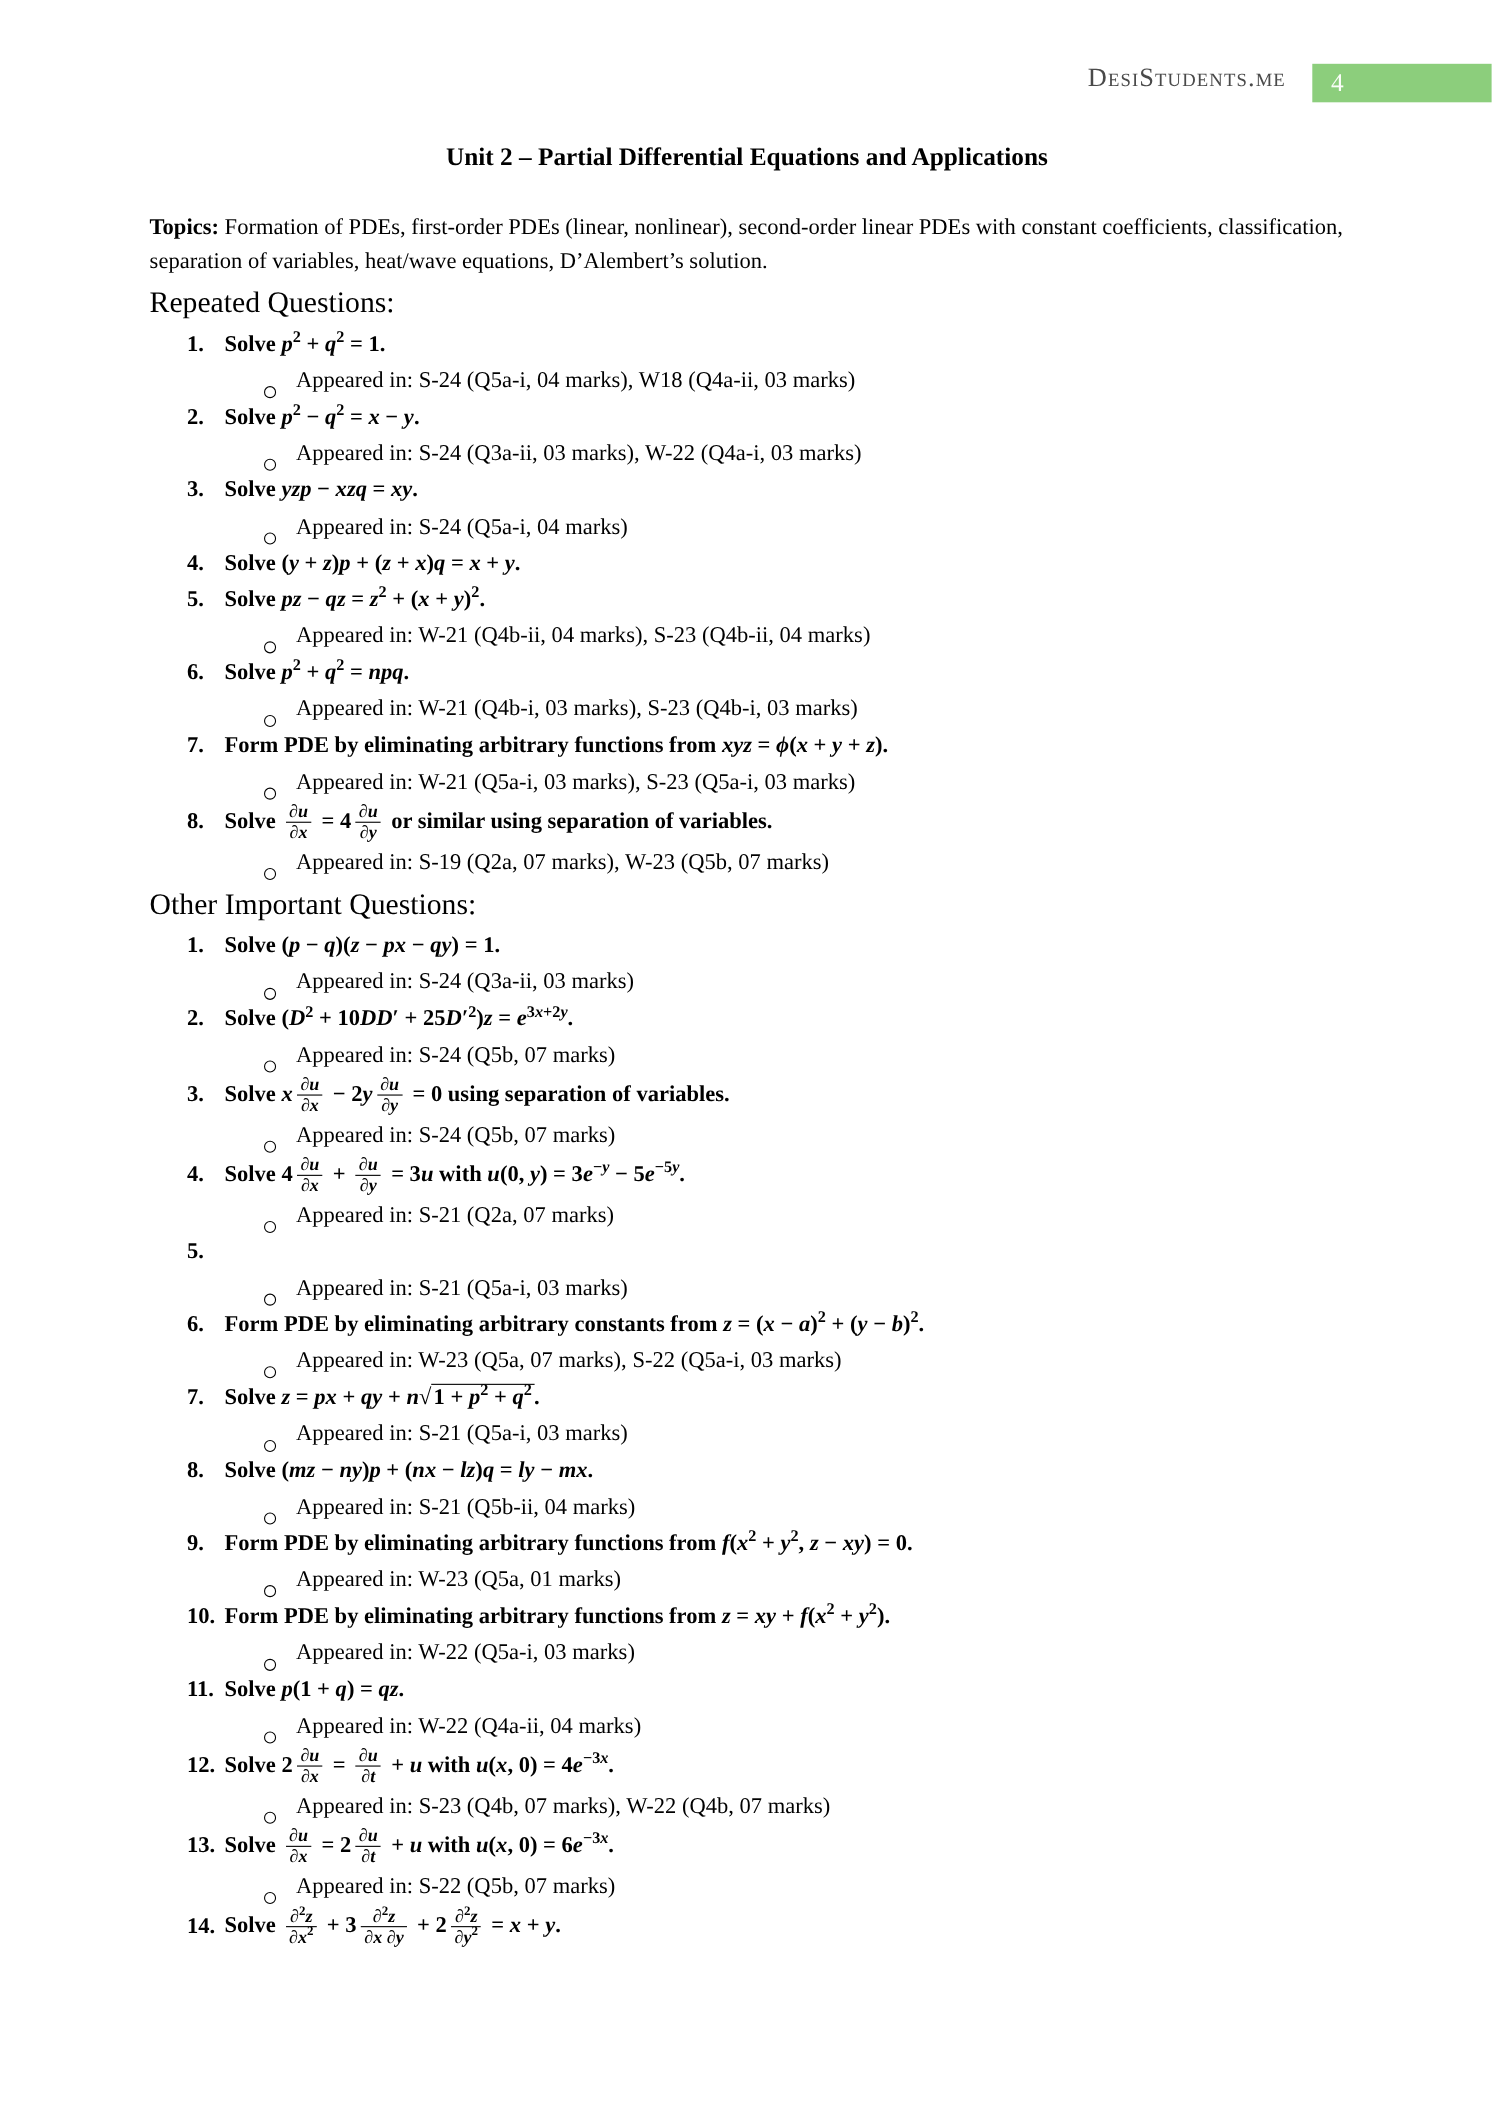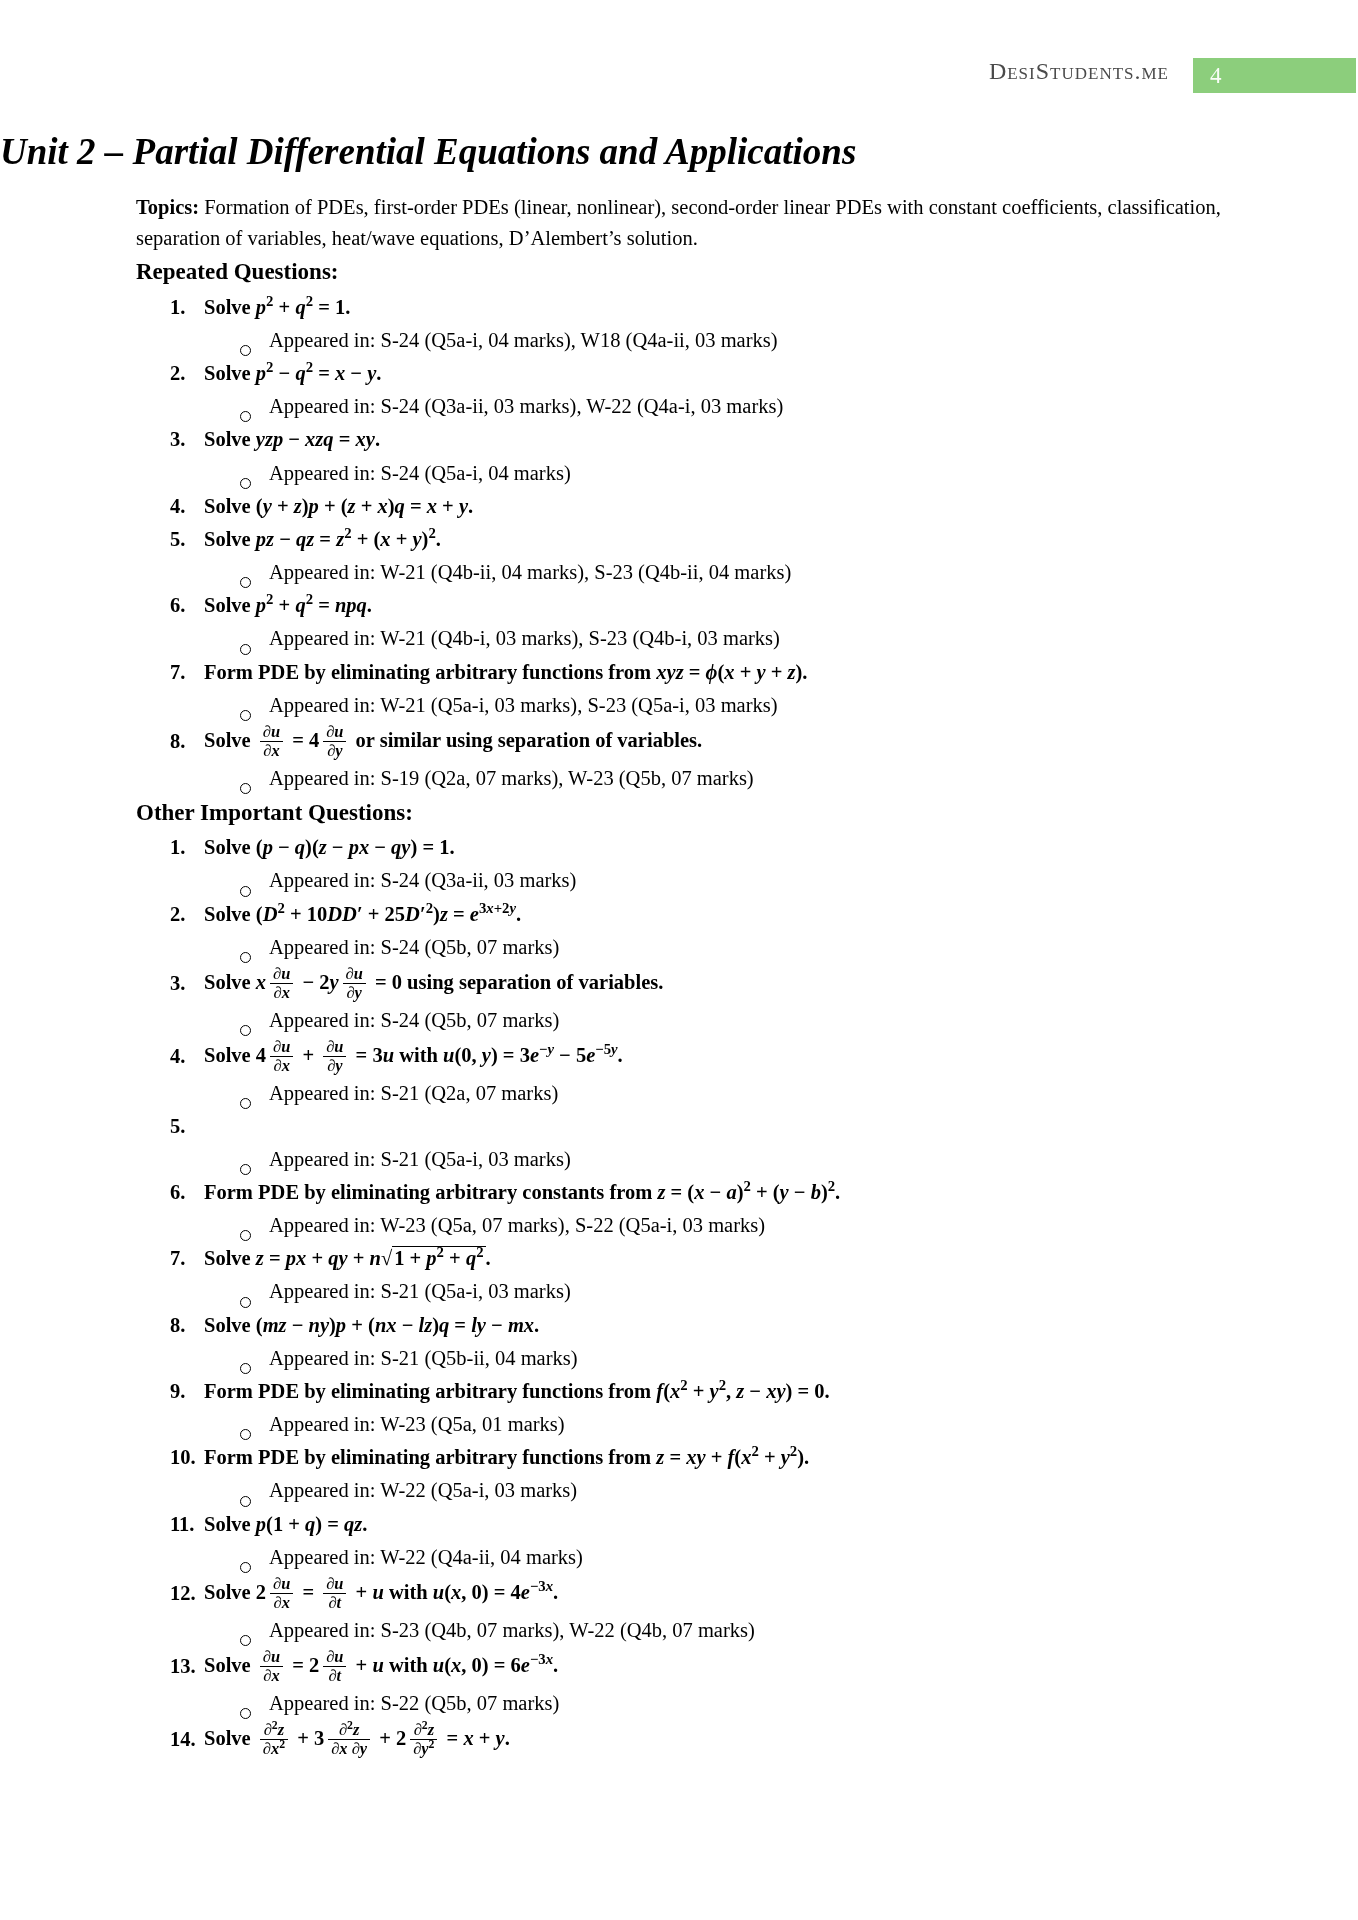--- a/index.html
+++ b/index.html
@@ -16,30 +16,30 @@
     font-variant:small-caps;letter-spacing:1px;font-size:24px;color:#4a4a4a;
     margin-right:24px;
   }
   .badge{
     width:146px;height:35px;margin-right:2px;
     display:flex;align-items:center;padding-left:17px;
     font-size:23px;color:#fafdf8;
   }
   
   .title{
-    position:absolute;top:130px;left:0;right:0;
-    font-size:37px;font-weight:bold;font-style:italic;
+    position:absolute;top:130px;left:0;right:0;text-align:center;
+    font-size:23px;font-weight:bold;
   }
   
   .content{
     position:absolute;top:192px;left:136px;width:1092px;font-size:20.5px;line-height:1.52;
   }
   .topics{margin:0 0 1px 0;}
   .topics b{font-weight:bold;}
-  .sec-h{font-size:23px;font-weight:bold;margin:1px 0 1px 0;line-height:1.5;}
+  .sec-h{font-size:27px;font-weight:normal;margin:1px 0 1px 0;line-height:1.5;}
   .qlist{margin:0;}
   .qitem{margin:0;}
   .qrow{display:flex;align-items:center;padding-left:34px;margin:2px 0;}
   .qnum{flex:0 0 34px;font-weight:bold;}
   .qtext{font-weight:bold;}
   .arow{display:flex;align-items:flex-end;padding-left:104px;margin:2px 0;}
   .dot{
     flex:0 0 auto;width:9px;height:9px;border:1.6px solid #000;border-radius:50%;
     margin-right:18px;display:inline-block;
   }

